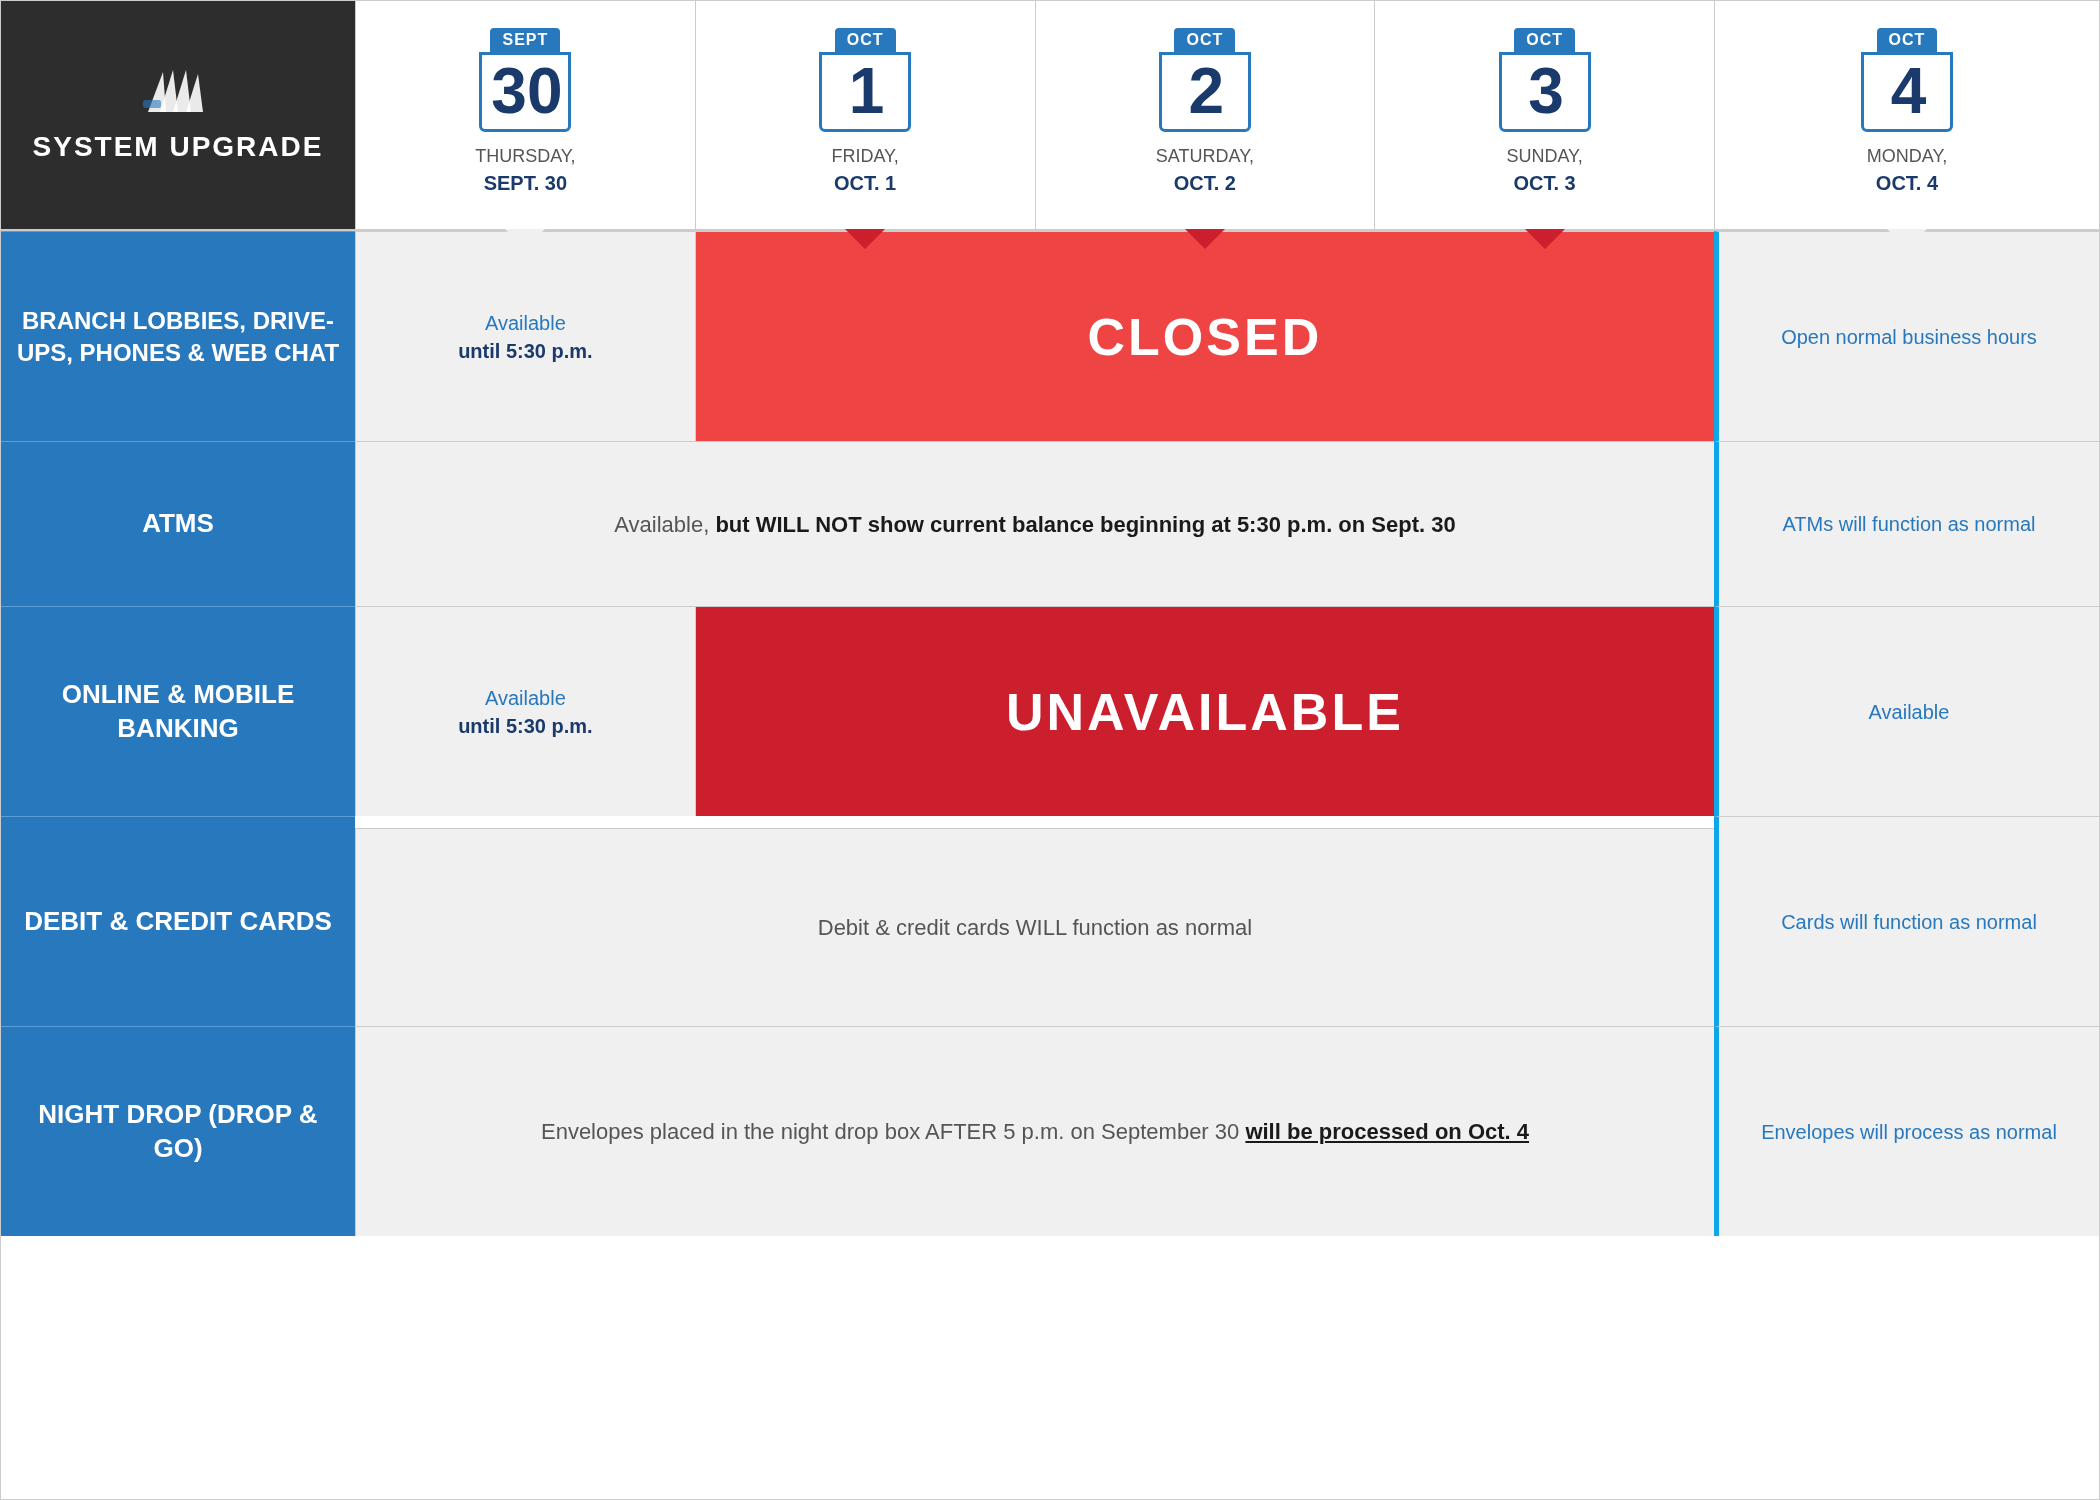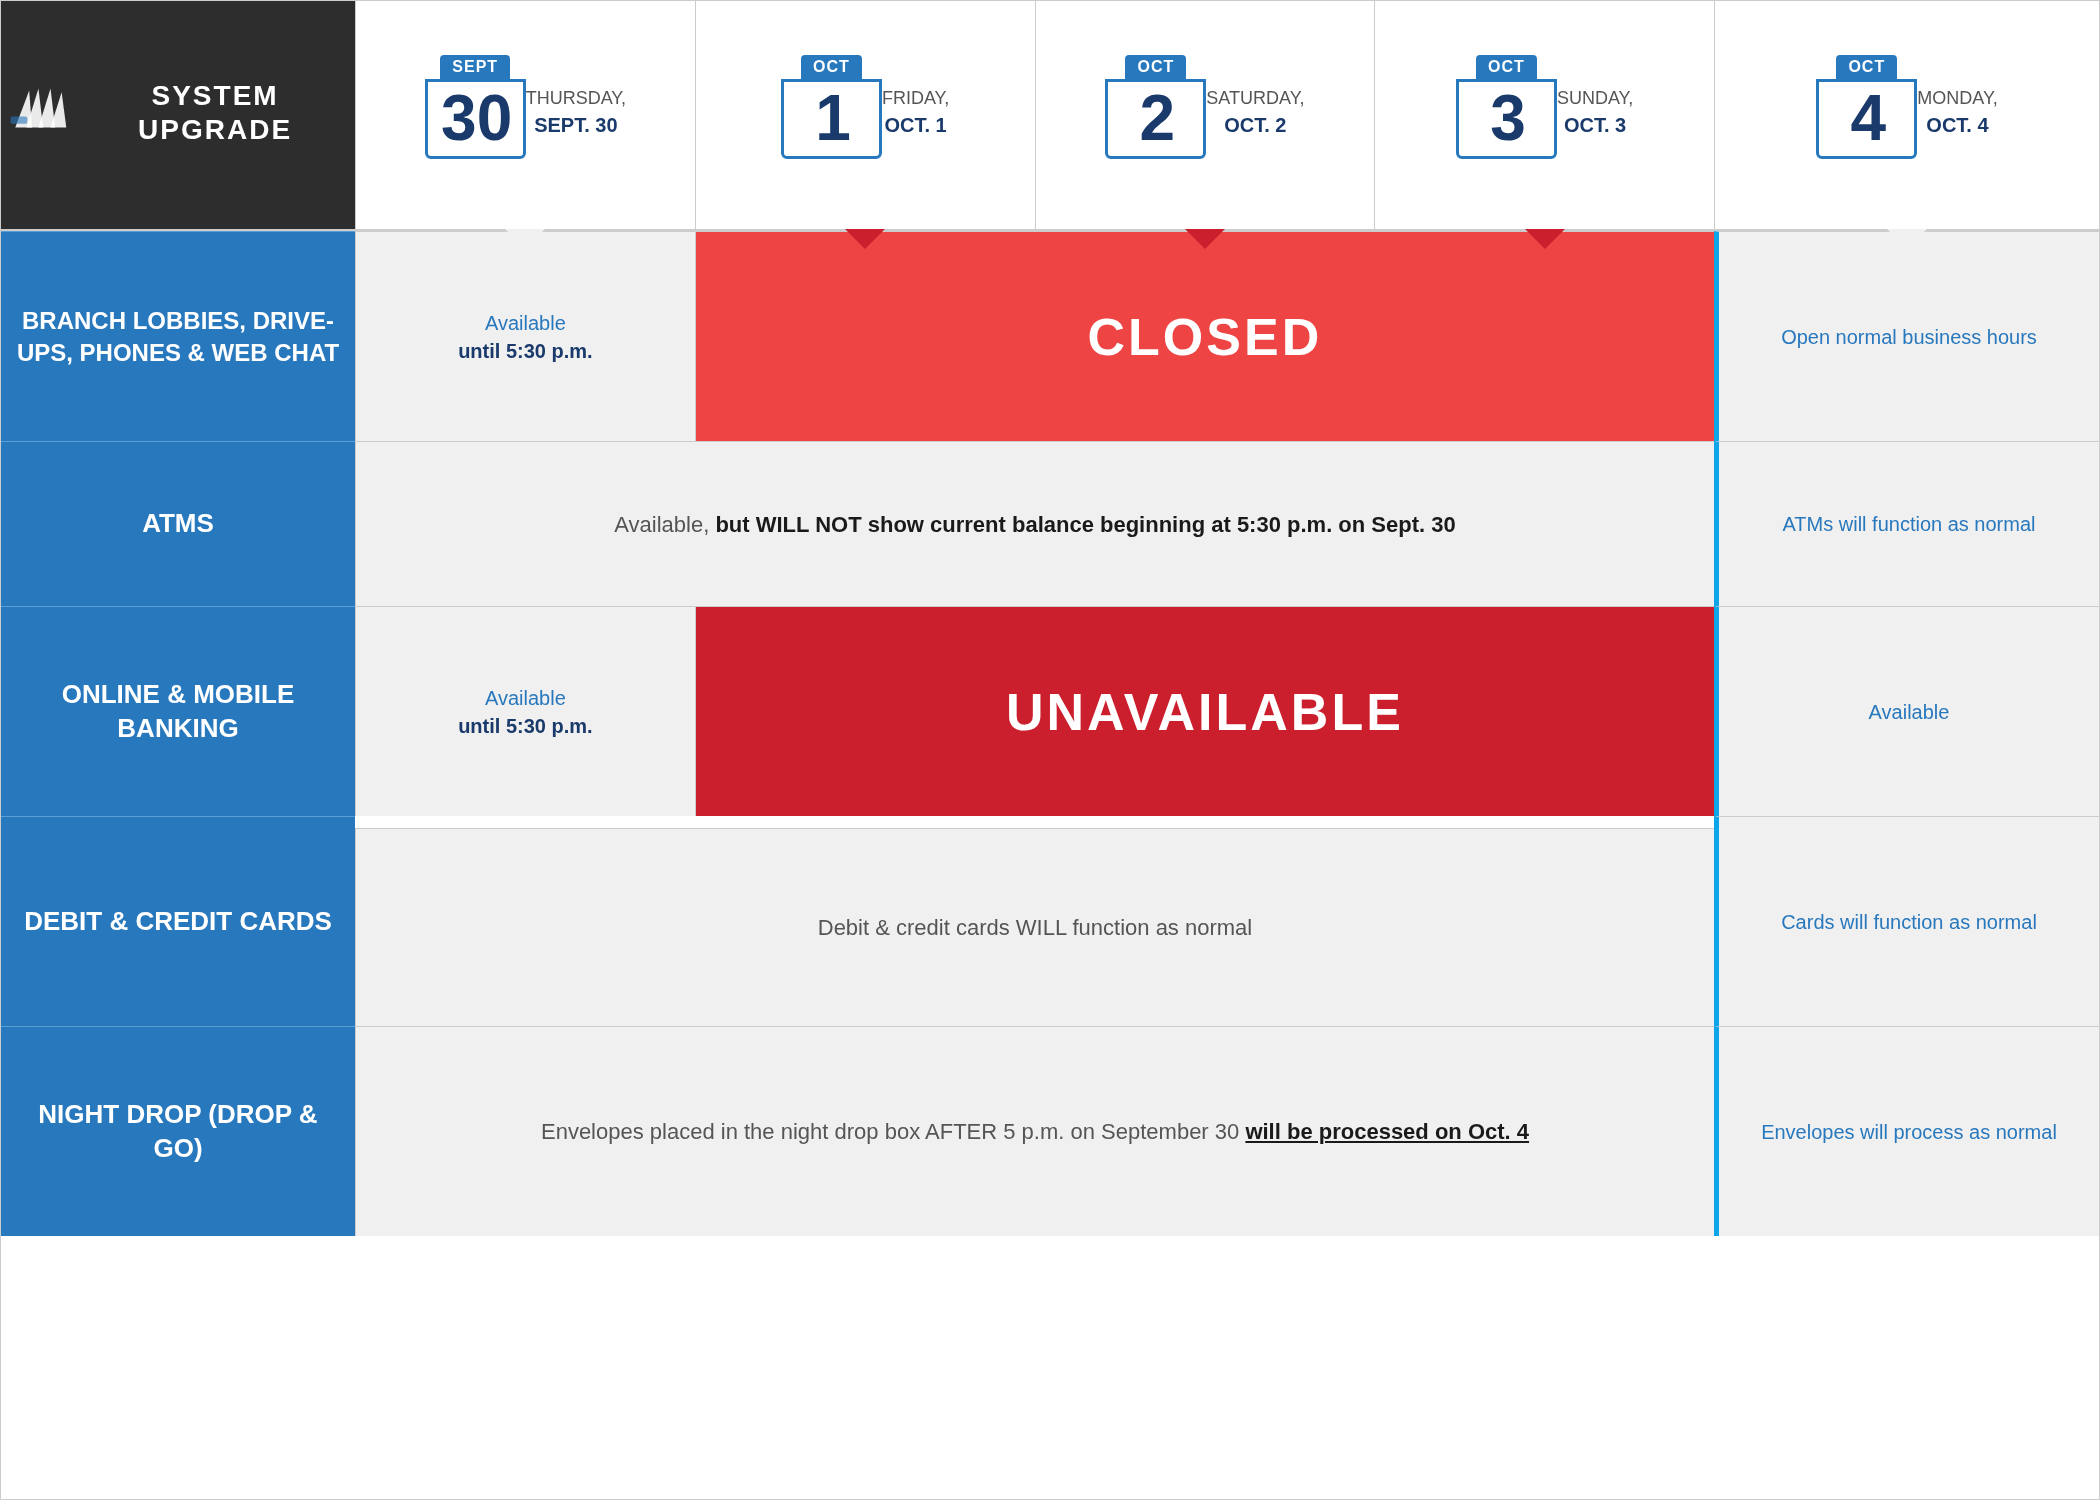--- a/index.html
+++ b/index.html
@@ -44,21 +44,21 @@
       border-radius: 4px 4px 0 0;
       text-transform: uppercase;
       z-index: 1;
       position: relative;
     }
 
     .calendar-body {
       background: white;
       border: 3px solid #2878be;
       border-radius: 0 0 6px 6px;
-      width: 101px;
+      width: 92px;
       display: flex;
       align-items: center;
       justify-content: center;
       padding: 4px 0 6px 3px;
     }
 
     .calendar-number {
       font-size: 64px;
       font-weight: 900;
       color: #1a3a6b;
@@ -253,21 +253,21 @@
 
     .tri-down-gray {
       border-top-color: #f0f0f0;
     }
 
     
     .hrow {
       background: white;
       border-left: 1px solid #ddd;
       display: flex;
-      flex-direction: row;
+      flex-direction: column;
       align-items: center;
       justify-content: center;
       padding: 15px 5px 20px 5px;
       position: relative;
       border-bottom: 2px solid #ccc;
     }
 
     .hrow.logo-cell {
       background: #2d2d2d;
       border-left: none;

